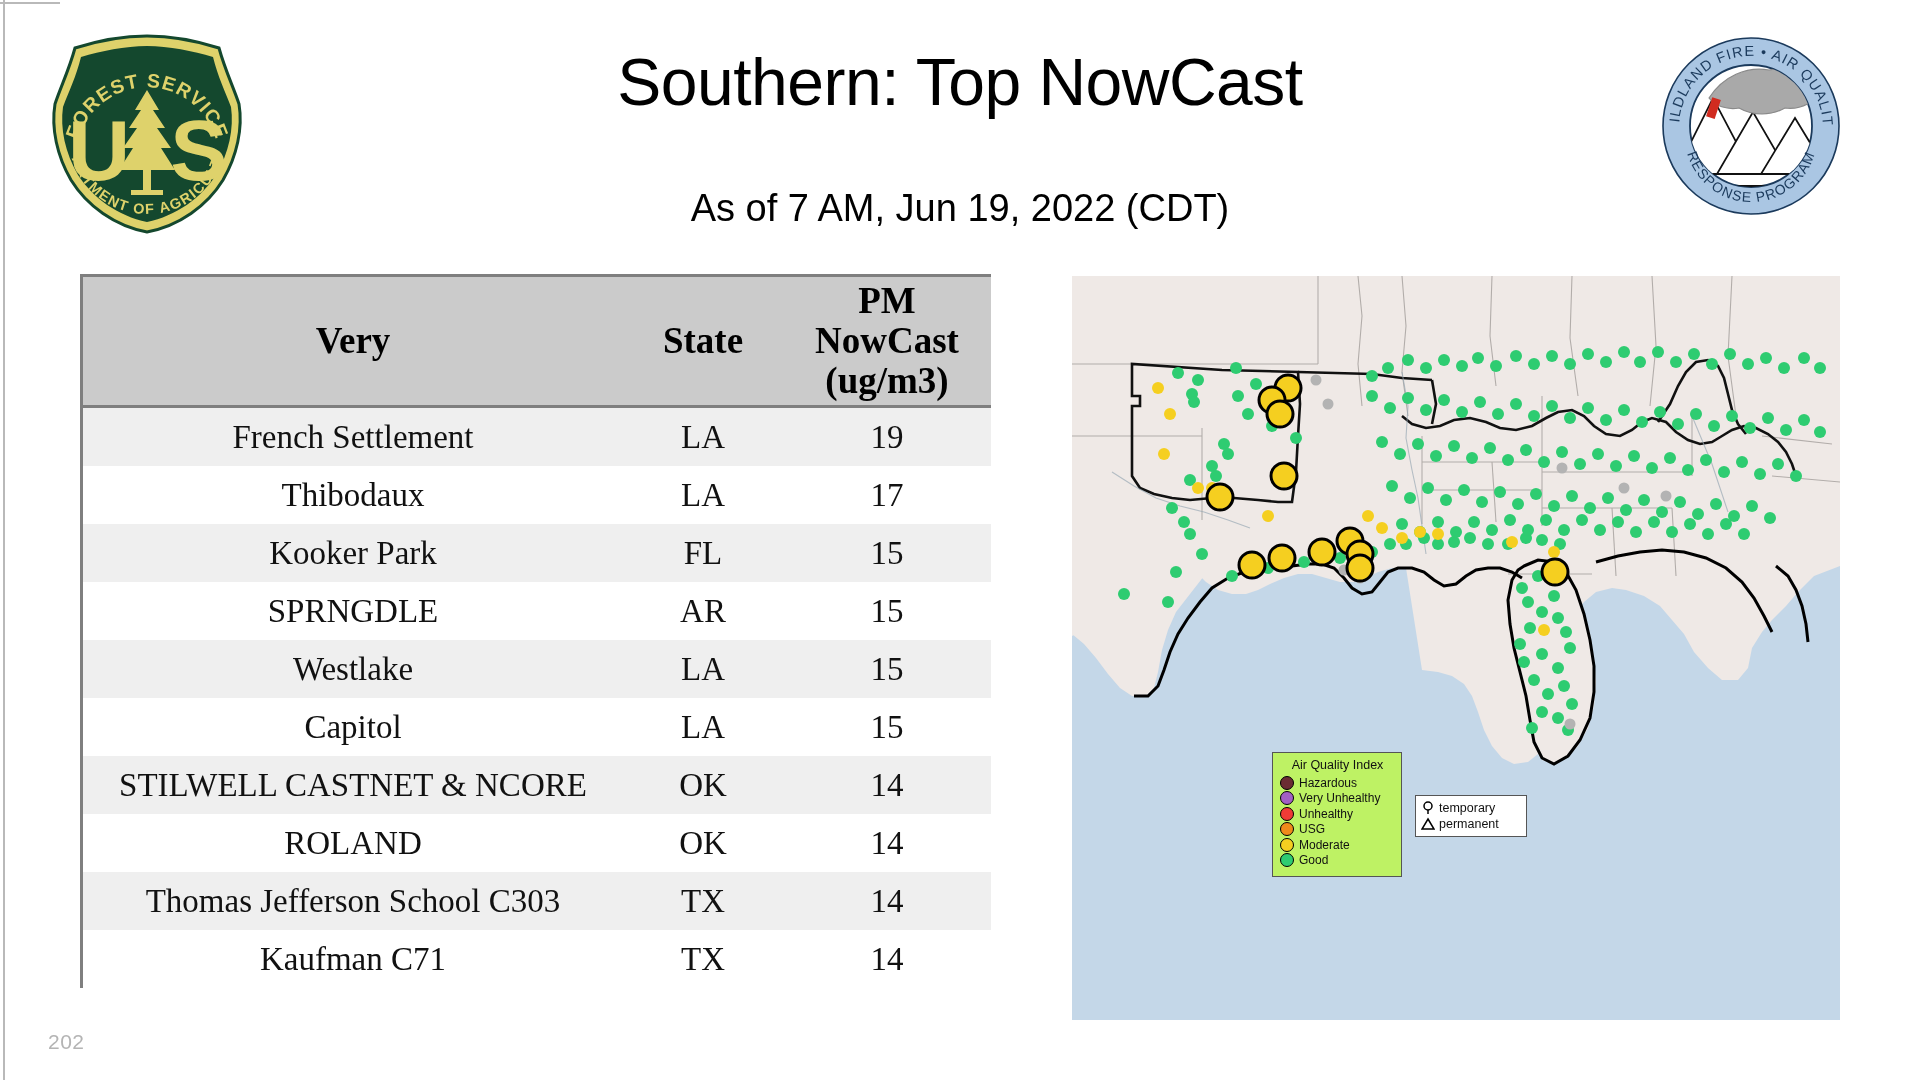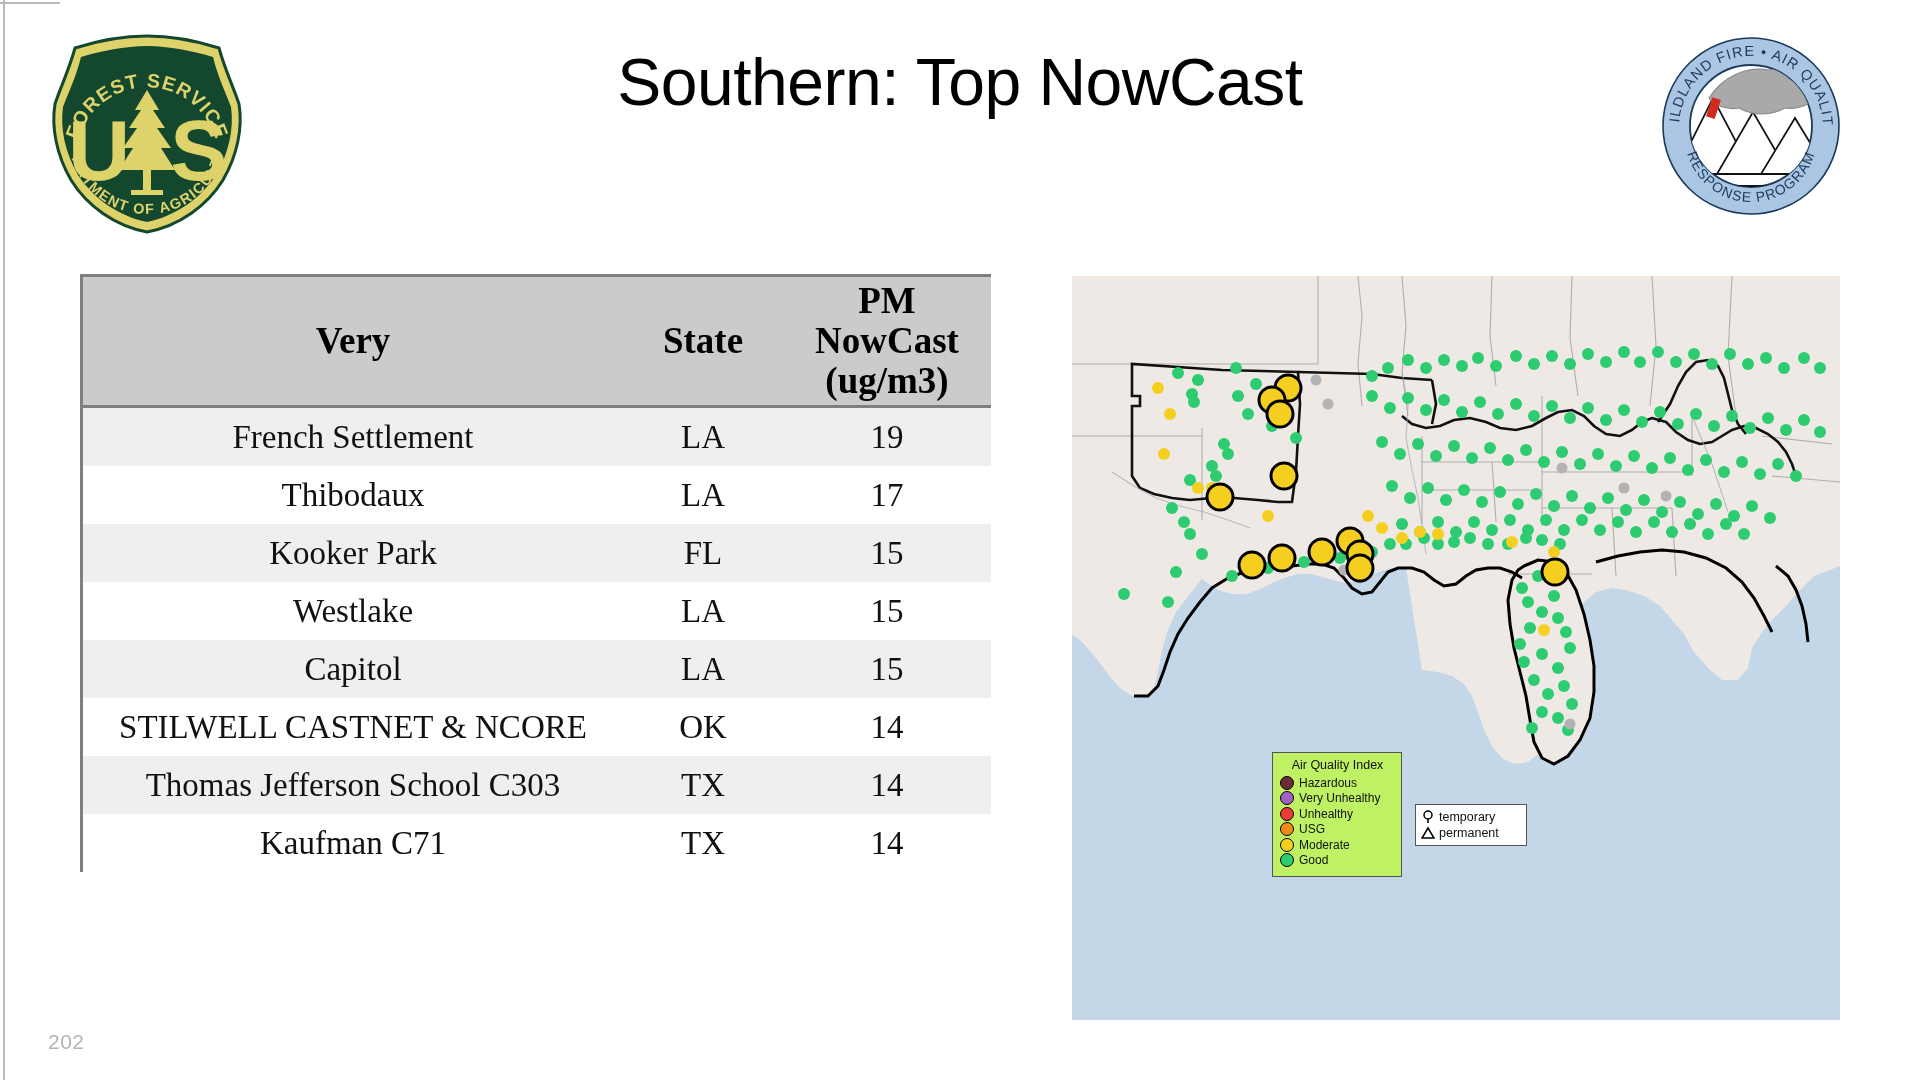--- a/index.html
+++ b/index.html
@@ -93,21 +93,20 @@
   .legend-title{font-size:12.5px;color:#111;text-align:center;margin-bottom:3px;}
   .legend-row{display:flex;align-items:center;gap:5px;height:15.5px;}
   .legend-dot{width:12px;height:12px;border-radius:50%;border:1.4px solid #000;flex:0 0 auto;}
   .legend-label{font-size:12px;color:#111;white-space:nowrap;}
 
   .sym-legend{
     position:absolute;left:343px;top:519px;width:112px;
     background:#fff;border:1.6px solid #555;
     padding:4px 5px;box-sizing:border-box;z-index:6;
     font-family:"Liberation Sans", sans-serif;
-    margin-top:9px;
   }
   .sym-row{display:flex;align-items:center;gap:4px;height:16px;}
   .sym-label{font-size:12.5px;color:#111;white-space:nowrap;}
   .sym-ico{width:14px;height:14px;flex:0 0 auto;}
 </style>
 </head>
 <body>
 
 <div class="slide">
 
@@ -170,20 +169,21 @@
       <text font-family="Liberation Sans, sans-serif" font-size="14.5" font-weight="500" fill="#1b3a5c" letter-spacing="1.1">
         <textPath href="#wTop" startOffset="50%" text-anchor="middle">WILDLAND FIRE • AIR QUALITY</textPath>
       </text>
       <text font-family="Liberation Sans, sans-serif" font-size="14" font-weight="500" fill="#1b3a5c" letter-spacing="1.1">
         <textPath href="#wBot" startOffset="50%" text-anchor="middle">RESPONSE PROGRAM</textPath>
       </text>
     </svg>
   </div>
 
   <div class="title">Southern: Top NowCast</div>
+  <div class="subtitle">As of  7 AM, Jun 19, 2022 (CDT)</div>
 
   <div class="year-ghost">202</div>
 
   <div class="table-wrap">
     <table class="tbl">
       <colgroup>
           <col class="c-site">
           <col class="c-state">
           <col class="c-pm">
         </colgroup>
@@ -212,31 +212,41 @@
             <td>Thibodaux</td>
             <td>LA</td>
             <td>17</td>
           </tr>
           <tr>
             <td>Kooker Park</td>
             <td>FL</td>
             <td>15</td>
           </tr>
           <tr>
+            <td>SPRNGDLE</td>
+            <td>AR</td>
+            <td>15</td>
+          </tr>
+          <tr>
             <td>Westlake</td>
             <td>LA</td>
             <td>15</td>
           </tr>
           <tr>
             <td>Capitol</td>
             <td>LA</td>
             <td>15</td>
           </tr>
           <tr>
             <td>STILWELL CASTNET &amp; NCORE</td>
+            <td>OK</td>
+            <td>14</td>
+          </tr>
+          <tr>
+            <td>ROLAND</td>
             <td>OK</td>
             <td>14</td>
           </tr>
           <tr>
             <td>Thomas Jefferson School C303</td>
             <td>TX</td>
             <td>14</td>
           </tr>
           <tr>
             <td>Kaufman C71</td>

